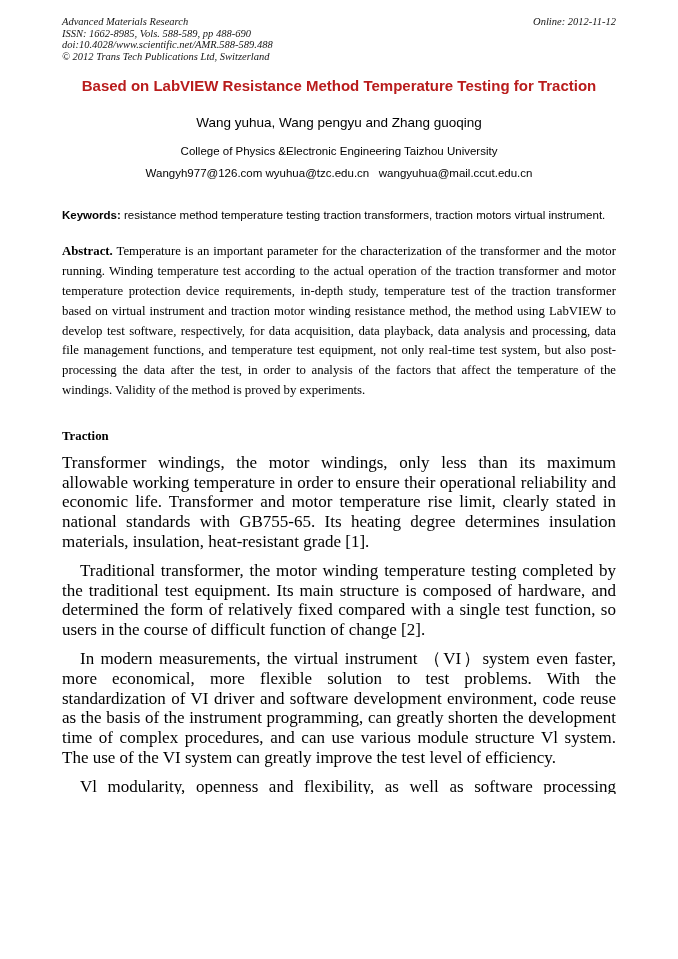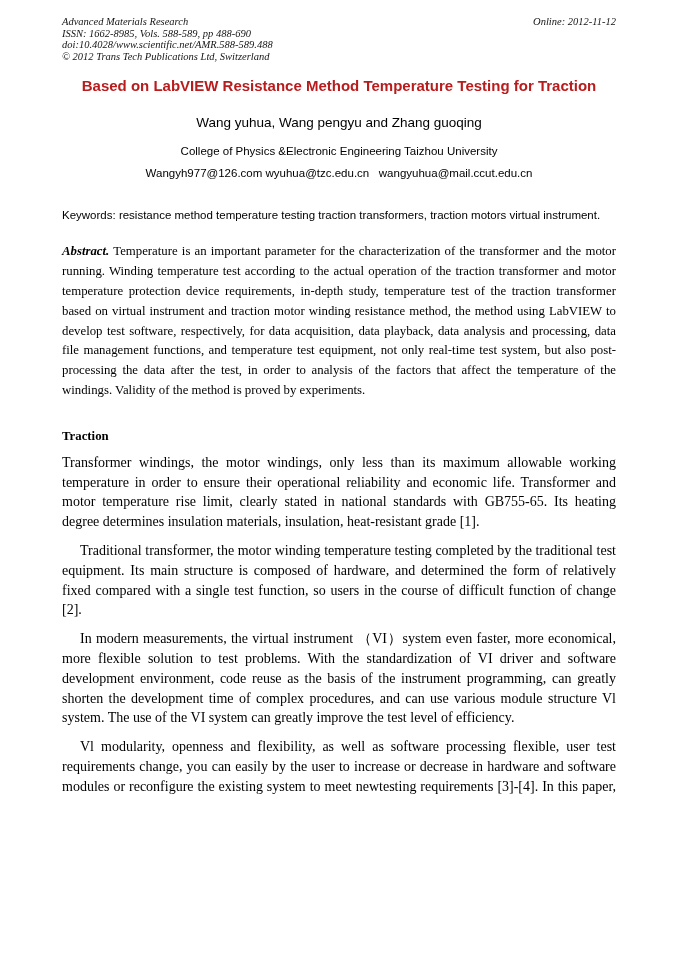--- a/index.html
+++ b/index.html
@@ -68,44 +68,44 @@
 
   
   .keywords {
     margin-top: 28px;
     font-family: "Liberation Sans", sans-serif;
     font-size: 11.5px;
     line-height: 17px;
     text-align: justify;
     color: #000000;
   }
-  .keywords .kw-label { font-weight: normal; }
+  .keywords .kw-label { font-weight: bold; }
 
   
   .abstract {
     margin-top: 18px;
     font-family: "Liberation Serif", serif;
     font-size: 12.8px;
     line-height: 19.8px;
     text-align: justify;
     color: #000000;
   }
-  .abstract .ab-label { font-weight: bold; font-style: italic; }
+  .abstract .ab-label { font-weight: bold; }
 
   .section-heading {
     margin-top: 28px;
     font-family: "Liberation Serif", serif;
     font-weight: bold;
     font-size: 12.8px;
     color: #000000;
   }
   .body-para {
     margin: 9px 0 0 0;
     font-family: "Liberation Serif", serif;
-    font-size: 14px;
+    font-size: 17px;
     line-height: 19.8px;
     text-align: justify;
     color: #000000;
   }
   .body-para.indent { text-indent: 18px; }
 </style>
 </head>
 <body>
 
 <div class="page">

